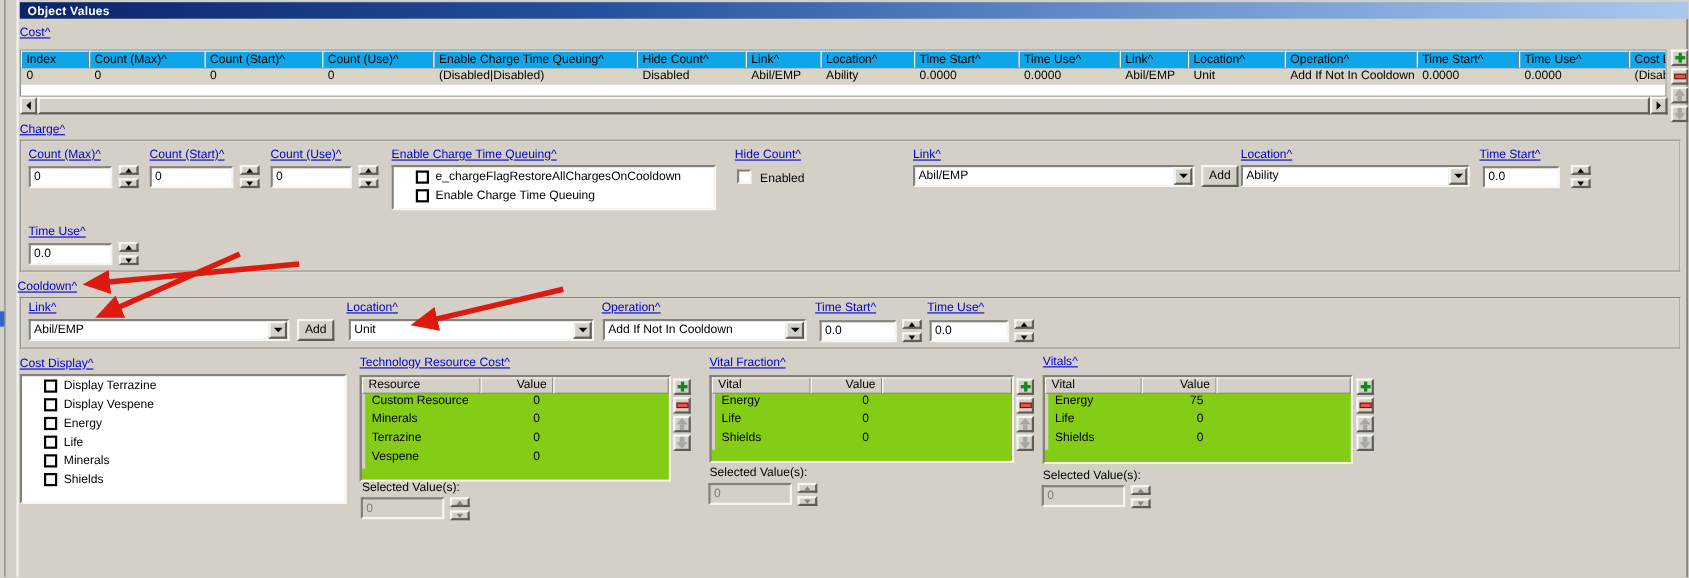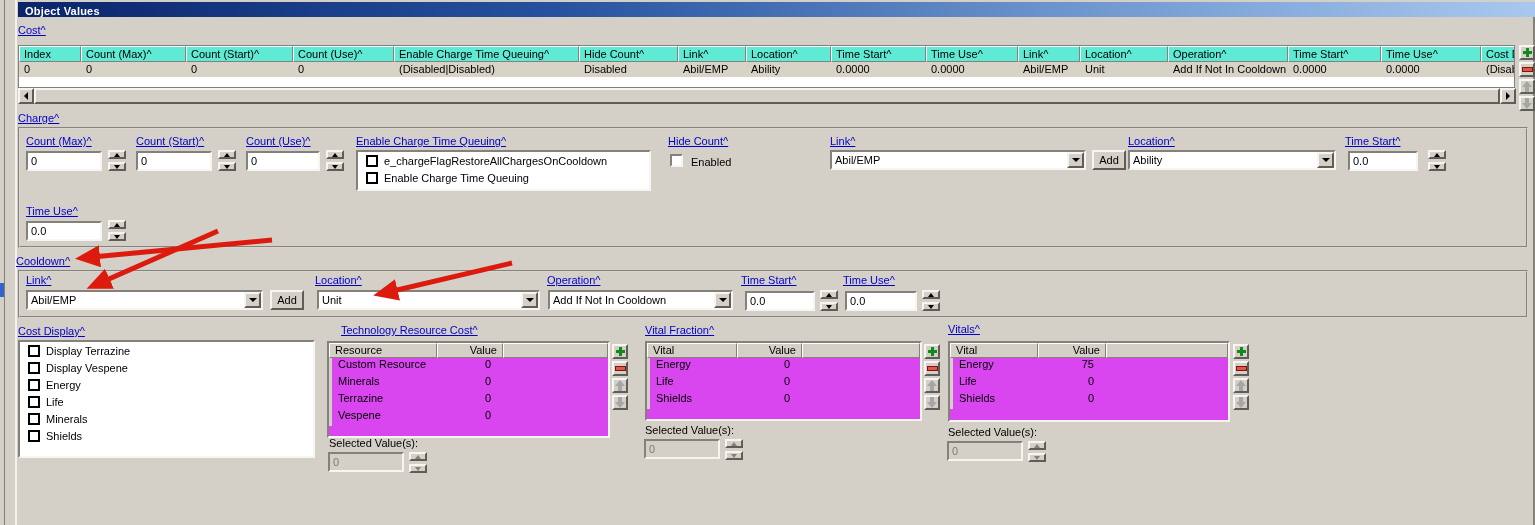--- a/index.html
+++ b/index.html
@@ -11,21 +11,21 @@
   
   .lbl{color:#0000cd;text-decoration:underline;white-space:nowrap;cursor:default}
   .btn{background:#d4d0c8;border:2px solid;border-color:#f6f5f1 #5f5d57 #5f5d57 #f6f5f1;display:flex;align-items:center;justify-content:center;cursor:default}
   .gb{border:2px groove #d9d6ce}
   
   #titlebar{left:18px;top:2px;width:1517px;height:15px;background:linear-gradient(to right,#0a246a 0%,#26519e 35%,#6f97cf 70%,#a8c8ee 100%);display:flex;align-items:flex-end;padding-left:7px}
   #titlebar .t{color:#fff;font-weight:bold;font-size:11px;letter-spacing:.2px}
   
   #costtable{left:18px;top:45px;width:1497px;height:43px;background:#fff;border:1px solid #84817a;overflow:hidden}
   .trow{display:flex;width:1497px}
-  .th{height:16px;background:#5eead4;border:1px solid;border-color:#fff #84817a #84817a #fff;padding:1px 0 0 4px;overflow:hidden;white-space:nowrap;flex:0 0 auto}
+  .th{height:16px;background:#0ea5e9;border:1px solid;border-color:#fff #84817a #84817a #fff;padding:1px 0 0 4px;overflow:hidden;white-space:nowrap;flex:0 0 auto}
   .tdc{height:15px;padding:1px 0 0 5px;overflow:hidden;white-space:nowrap;flex:0 0 auto}
   #datarow{background:#d7d3c7}
   
   .hsb{display:flex;height:16px}
   .hsb .sbn{width:16px;height:16px}
   .hsb .thumb{flex:1;background:#d4d0c8;border:2px solid;border-color:#f6f5f1 #5f5d57 #5f5d57 #f6f5f1}
   .tri-l{width:0;height:0;border-top:4px solid transparent;border-bottom:4px solid transparent;border-right:4px solid #000}
   .tri-r{width:0;height:0;border-top:4px solid transparent;border-bottom:4px solid transparent;border-left:4px solid #000}
   .tri-d{width:0;height:0;border-left:4px solid transparent;border-right:4px solid transparent;border-top:4px solid #000}
   .tri-u-s{width:0;height:0;border-left:3px solid transparent;border-right:3px solid transparent;border-bottom:4px solid #000}
@@ -35,25 +35,25 @@
   
   input.inp{font-family:"Liberation Sans",sans-serif;font-size:11px;padding:0 0 0 3px;height:20px;background:#fff;border:2px solid;border-color:#84817a #f6f5f1 #f6f5f1 #84817a;outline:none}
   input.selinp{background:#d4d0c8;color:#7e7b73}
   .combo{background:#fff;border:2px solid;border-color:#84817a #f6f5f1 #f6f5f1 #84817a;display:flex;align-items:stretch;height:20px}
   .combo .val{flex:1;padding:2px 0 0 3px;white-space:nowrap;overflow:hidden}
   .combo .cbtn{width:17px;margin:0;background:#d4d0c8;border:2px solid;border-color:#f6f5f1 #5f5d57 #5f5d57 #f6f5f1;display:flex;align-items:center;justify-content:center}
   .spin{width:18px;height:21px;display:flex;flex-direction:column;justify-content:space-between}
   .spin .sb{height:9px;width:18px}
   
   .listbox{background:#fff;border:2px solid;border-color:#84817a #f6f5f1 #f6f5f1 #84817a;overflow:hidden}
-  .li{display:flex;align-items:center;height:17px;padding-left:8px}
+  .li{display:flex;align-items:center;height:17px;padding-left:20px}
   .ck{width:12px;height:12px;background:#fff;border:2px solid #000;flex:0 0 auto;margin-right:6px}
   .ck2{width:13px;height:13px;background:#fff;border:2px solid;border-color:#84817a #f6f5f1 #f6f5f1 #84817a}
   
-  .grid{background:#d946ef;border:2px solid;border-color:#84817a #f6f5f1 #f6f5f1 #84817a;overflow:hidden}
+  .grid{background:#84cc16;border:2px solid;border-color:#84817a #f6f5f1 #f6f5f1 #84817a;overflow:hidden}
   .ghead{display:flex;height:15px}
   .gh{background:#d4d0c8;border:1px solid;border-color:#fff #84817a #84817a #fff;padding:0 5px;overflow:hidden;white-space:nowrap;flex:0 0 auto}
   .gh.r{text-align:right}
   .gh.fill,.gc.fill{flex:1 1 auto}
   .gbody{position:relative}
   .gbody::before{content:"";position:absolute;left:0;top:0;bottom:0;width:3px;background:#d4d0c8}
   .grow{display:flex;height:17px;}
   .gc{padding:0 5px 0 9px;white-space:nowrap;overflow:hidden;flex:0 0 auto}
   .gc.r{text-align:right;padding-right:12px;padding-left:0}
   
@@ -319,21 +319,21 @@
     <div class="li">
         <span class="ck"></span>
         <span>Minerals</span>
       </div>
     <div class="li">
         <span class="ck"></span>
         <span>Shields</span>
       </div>
   </div>
 
-  <a class="abs lbl" style="left:341px;top:324px">Technology Resource Cost^</a>
+  <a class="abs lbl" style="left:327px;top:324px">Technology Resource Cost^</a>
   <div class="abs grid" style="left:327px;top:341px;width:283px;height:97px">
     <div class="ghead">
       <div class="gh" style="width:108px">Resource</div>
       <div class="gh r" style="width:66px">Value</div>
       <div class="gh fill"></div>
     </div>
     <div class="gbody">
       <div class="grow">
           <span class="gc" style="width:108px">Custom Resource</span>
           <span class="gc r" style="width:66px">0</span>

